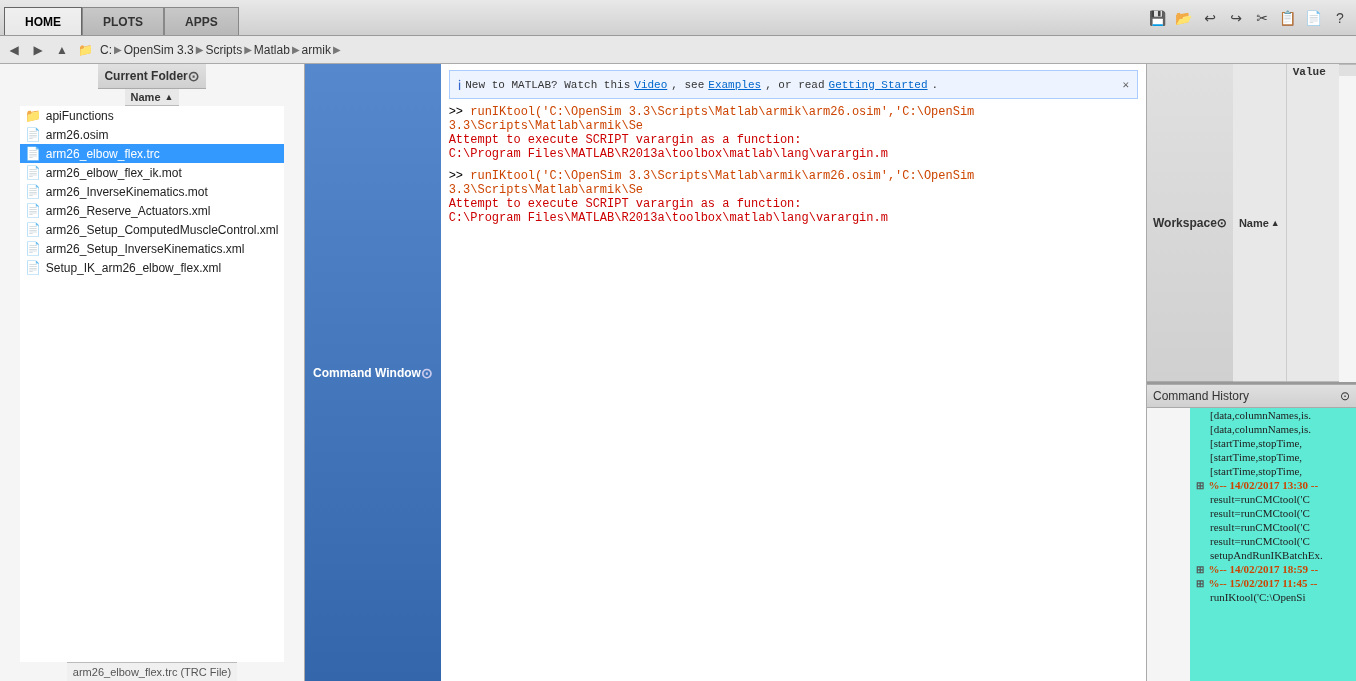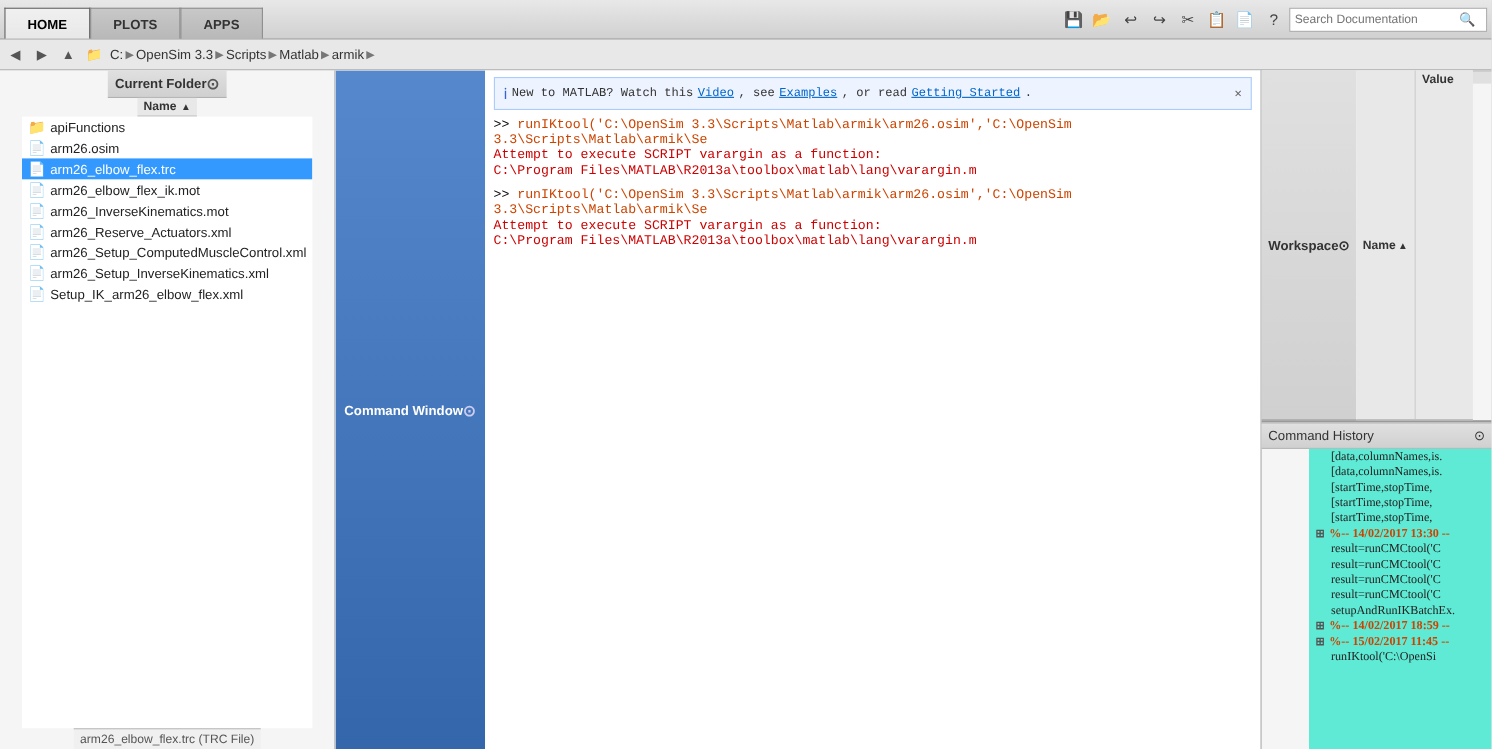--- a/index.html
+++ b/index.html
@@ -219,21 +219,21 @@
       font-size: 12px; font-weight: bold; color: #333;
     }
     .ws-col-headers {
       display: flex;
       background: #e8e8e8;
       border-bottom: 1px solid #bbb;
       font-size: 11px; font-weight: bold; color: #333;
     }
     .ws-col { padding: 2px 6px; }
     .ws-col.name { flex: 1; display: flex; align-items: center; gap: 2px; }
-    .ws-col.value { width: 53px; border-left: 1px solid #ccc; }
+    .ws-col.value { width: 53px; border-left: 1px solid #ccc; font-family: Liberation Mono, monospace; }
     .ws-body {
       flex: 1;
       background: white;
       display: flex; align-items: center; justify-content: center;
       position: relative; overflow: hidden;
     }
     .ws-scrollbar {
       width: 100%;
       height: 12px;
       background: #e0e0e0;
@@ -296,24 +296,20 @@
   </div>
   <div class="toolbar-icons">
     <button class="toolbar-icon-btn">💾</button>
     <button class="toolbar-icon-btn">📂</button>
     <button class="toolbar-icon-btn">↩</button>
     <button class="toolbar-icon-btn">↪</button>
     <button class="toolbar-icon-btn">✂</button>
     <button class="toolbar-icon-btn">📋</button>
     <button class="toolbar-icon-btn">📄</button>
     <button class="toolbar-icon-btn">?</button>
-    <div class="search-doc-box">
-      <input type="text" placeholder="Search Documentation" style="">
-      <span>🔍</span>
-    </div>
   </div>
 </div>
 
 <div class="address-bar">
   <button class="addr-nav-btn">◀</button>
   <button class="addr-nav-btn">▶</button>
   <button class="addr-nav-btn">▲</button>
   <button class="addr-nav-btn">📁</button>
   <div class="addr-path">
     <span>C:</span>

